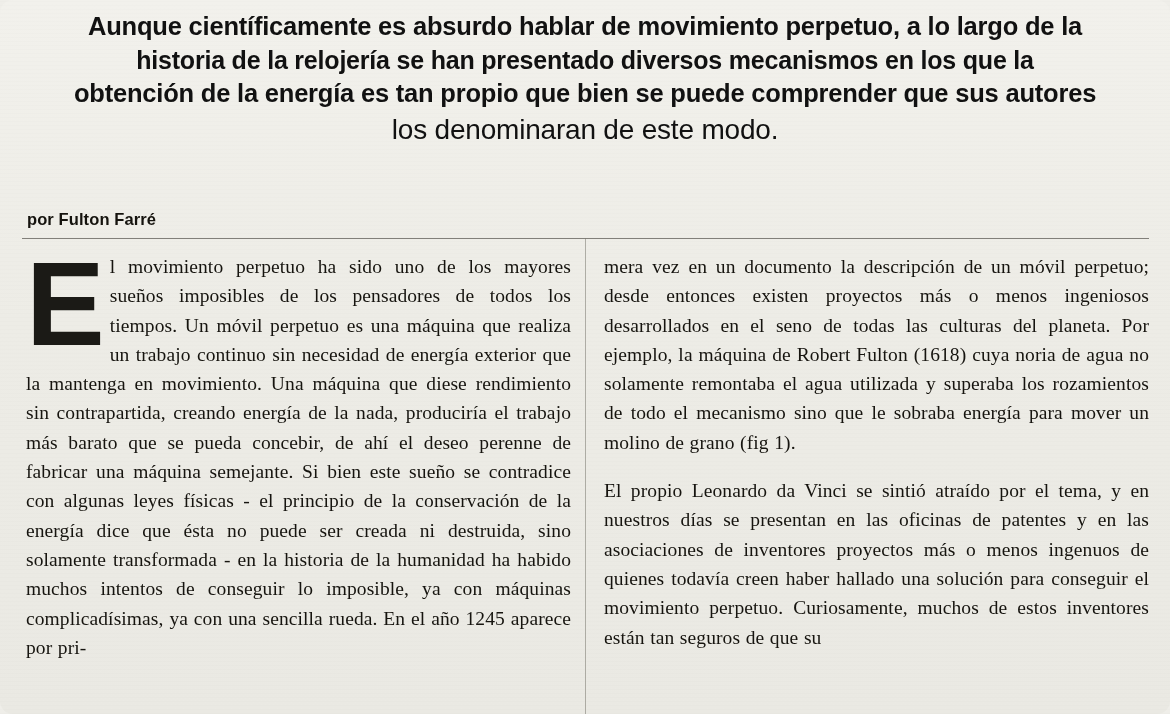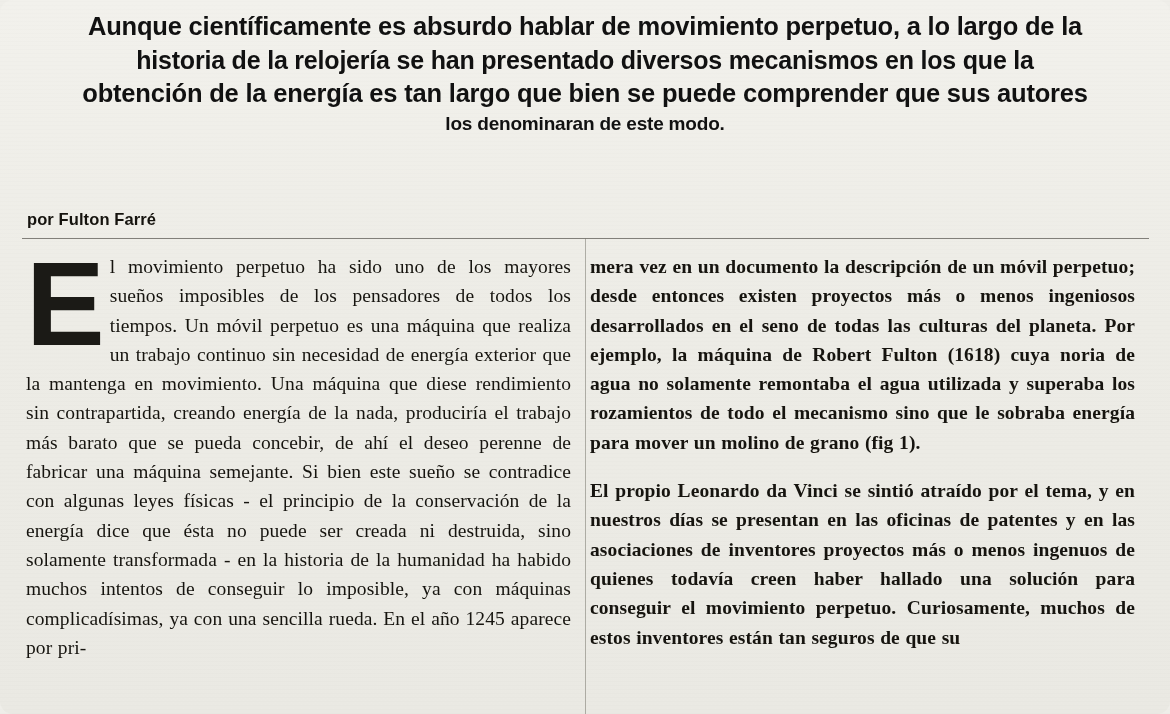--- a/index.html
+++ b/index.html
@@ -45,21 +45,21 @@
     letter-spacing: -0.2px;
     color: #111;
   }
   .headline .ln {
     display: block;
     white-space: nowrap;
   }
   .ln.l1 { font-weight: bold; }
   .ln.l2 { font-weight: bold; font-size: 25px; }
   .ln.l3 { font-weight: bold; }
-  .ln.l4 { font-weight: bold; font-size: 19px; }
+  .ln.l4 { font-weight: normal; font-size: 28px; }
 
   .byline {
     position: absolute;
     left: 27px;
     top: 210px;
     font-family: "Liberation Sans", sans-serif;
     font-size: 16.5px;
     font-weight: bold;
     color: #15130e;
     letter-spacing: 0.1px;
@@ -95,21 +95,21 @@
     position: absolute;
     top: 0;
     width: 545px;
     font-size: 19.5px;
     line-height: 29.3px;
     text-align: justify;
     text-justify: inter-word;
     color: #16140f;
   }
   .col.left { left: 26px; }
-  .col.right { left: 590px; font-weight: bold; }
+  .col.right { left: 604px; }
 
   .col p {
     margin: 0 0 19px 0;
   }
 
   .dropcap-wrap {
     position: relative;
   }
   .dropcap {
     float: left;
@@ -128,21 +128,21 @@
   .tight { letter-spacing: .1px; word-spacing: .6px; }
 </style>
 </head>
 <body>
 
 <div class="page">
 
   <div class="headline">
     <span class="ln l1">Aunque científicamente es absurdo hablar de movimiento perpetuo, a lo largo de la</span>
     <span class="ln l2">historia de la relojería se han presentado diversos mecanismos en los que la</span>
-    <span class="ln l3">obtención de la energía es tan largo que bien se puede comprender que sus autores</span>
+    <span class="ln l3">obtención de la energía es tan propio que bien se puede comprender que sus autores</span>
     <span class="ln l4">los denominaran de este modo.</span>
   </div>
 
   <div class="byline">por Fulton Farré</div>
 
   <div class="rule"></div>
   <div class="vrule"></div>
 
   <div class="columns">
 

